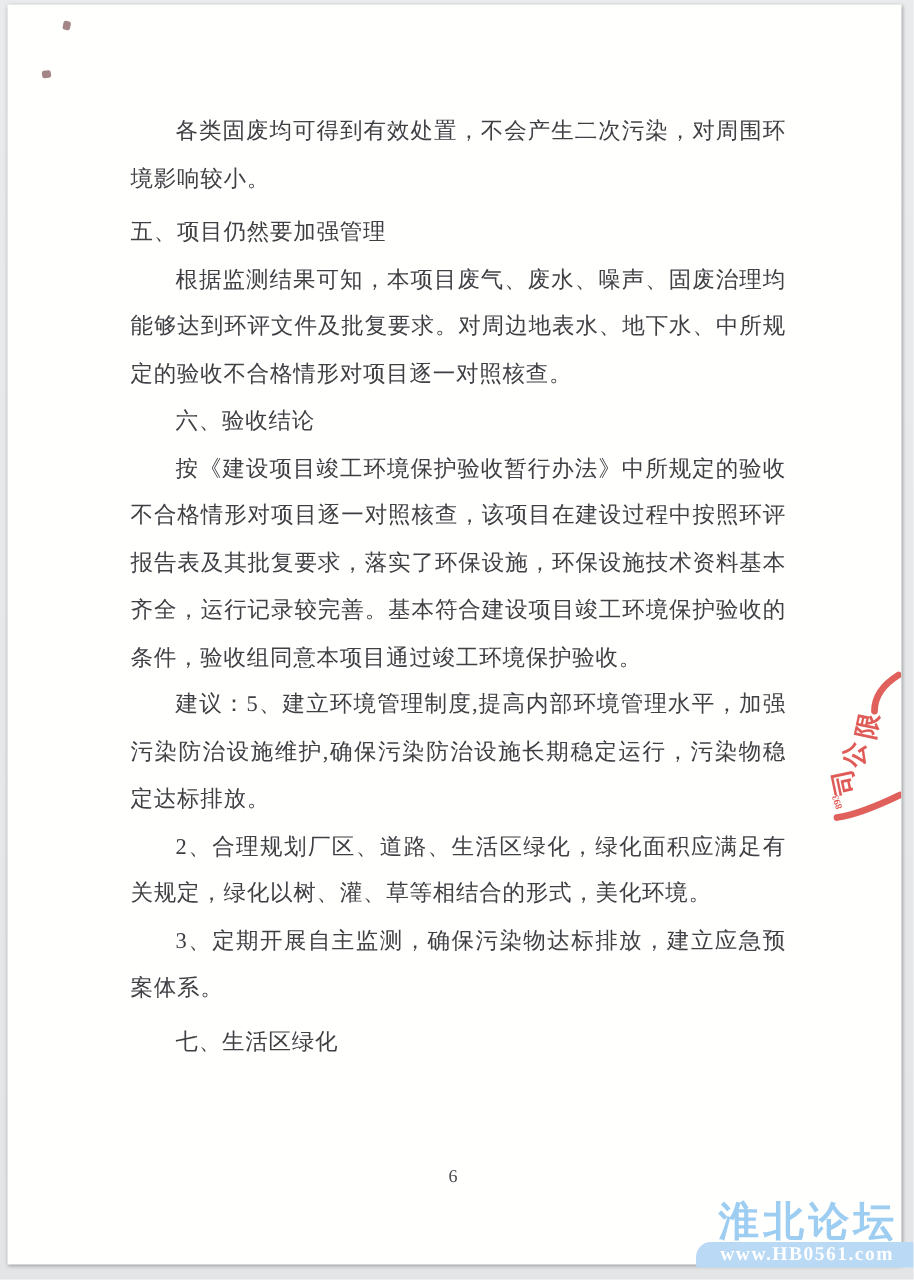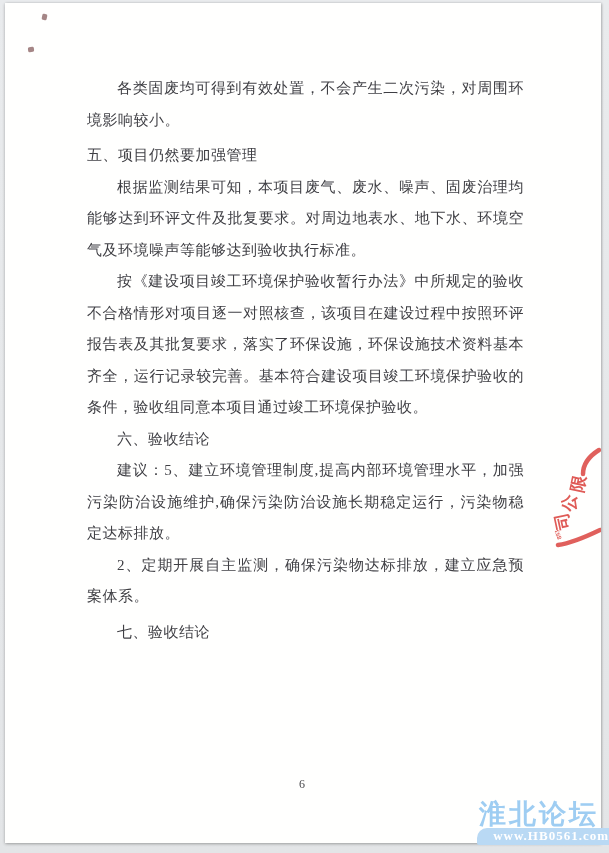--- a/index.html
+++ b/index.html
@@ -30,40 +30,41 @@
   .pagenum{position:absolute;left:277px;top:774px;width:40px;text-align:center;
            font-size:12px;color:#4a4a4e;}
   
   .watermark{position:absolute;right:0;bottom:8px;text-align:right;line-height:1;}
   .wm-title{display:inline-block;margin-right:10px;margin-bottom:0;
             font-family:"Liberation Sans","DejaVu Sans",sans-serif;
             font-weight:bold;font-size:27px;letter-spacing:3px;color:#9ecdf2;
             text-shadow:0 0 1px #ffffff;margin-top:30px;}
   .wm-url{background:#b9d9f4;color:#ffffff;font-family:"Liberation Serif",serif;
           font-weight:bold;font-size:13px;letter-spacing:1px;
-          padding:1px 0 3px 16px;border-radius:10px 0 0 2px;text-align:center;}
+          padding:1px 13px 3px 16px;border-radius:10px 0 0 2px;text-align:center;}
 </style>
 </head>
 <body>
 
 <div class="canvas">
   <div class="page">
 
     <div class="speck s1"></div>
     <div class="speck s2"></div>
 
     <div class="content">
       <p class="indent">各类固废均可得到有效处置，不会产生二次污染，对周围环境影响较小。</p>
       <p class="mt">五、项目仍然要加强管理</p>
-      <p class="indent">根据监测结果可知，本项目废气、废水、噪声、固废治理均能够达到环评文件及批复要求。对周边地表水、地下水、环境空气及环境噪声等能够达到验收执行标准。</p>
+      <p class="indent">根据监测结果可知，本项目废气、废水、噪声、固废治理均能够达到环评文件及批复要求。对周边地表水、地下水、中所规定的验收不合格情形对项目逐一对照核查。</p>
+      <p class="indent">六、验收结论</p>
       <p class="indent">按《建设项目竣工环境保护验收暂行办法》中所规定的验收不合格情形对项目逐一对照核查，该项目在建设过程中按照环评报告表及其批复要求，落实了环保设施，环保设施技术资料基本齐全，运行记录较完善。基本符合建设项目竣工环境保护验收的条件，验收组同意本项目通过竣工环境保护验收。</p>
-      <p class="indent">六、验收结论</p>
       <p class="indent">建议：5、建立环境管理制度,提高内部环境管理水平，加强污染防治设施维护,确保污染防治设施长期稳定运行，污染物稳定达标排放。</p>
-      <p class="indent">2、定期开展自主监测，确保污染物达标排放，建立应急预案体系。</p>
-      <p class="indent mt">七、验收结论</p>
+      <p class="indent">2、合理规划厂区、道路、生活区绿化，绿化面积应满足有关规定，绿化以树、灌、草等相结合的形式，美化环境。</p>
+      <p class="indent">3、定期开展自主监测，确保污染物达标排放，建立应急预案体系。</p>
+      <p class="indent mt">七、生活区绿化</p>
     </div>
 
     <div class="seal">
       <svg width="50" height="125" viewBox="0 0 50 125">
         <g fill="none" stroke="#dc4a45" stroke-width="4.5" stroke-linecap="round" opacity="0.88">
           <path d="M48 20 Q32 30 32 44"></path>
           <path d="M7 115 Q22 113 49 100"></path>
         </g>
         <g fill="#dc4a45" opacity="0.9" text-anchor="middle">
           <text font-size="17" transform="translate(33 55) rotate(-78)">限</text>

